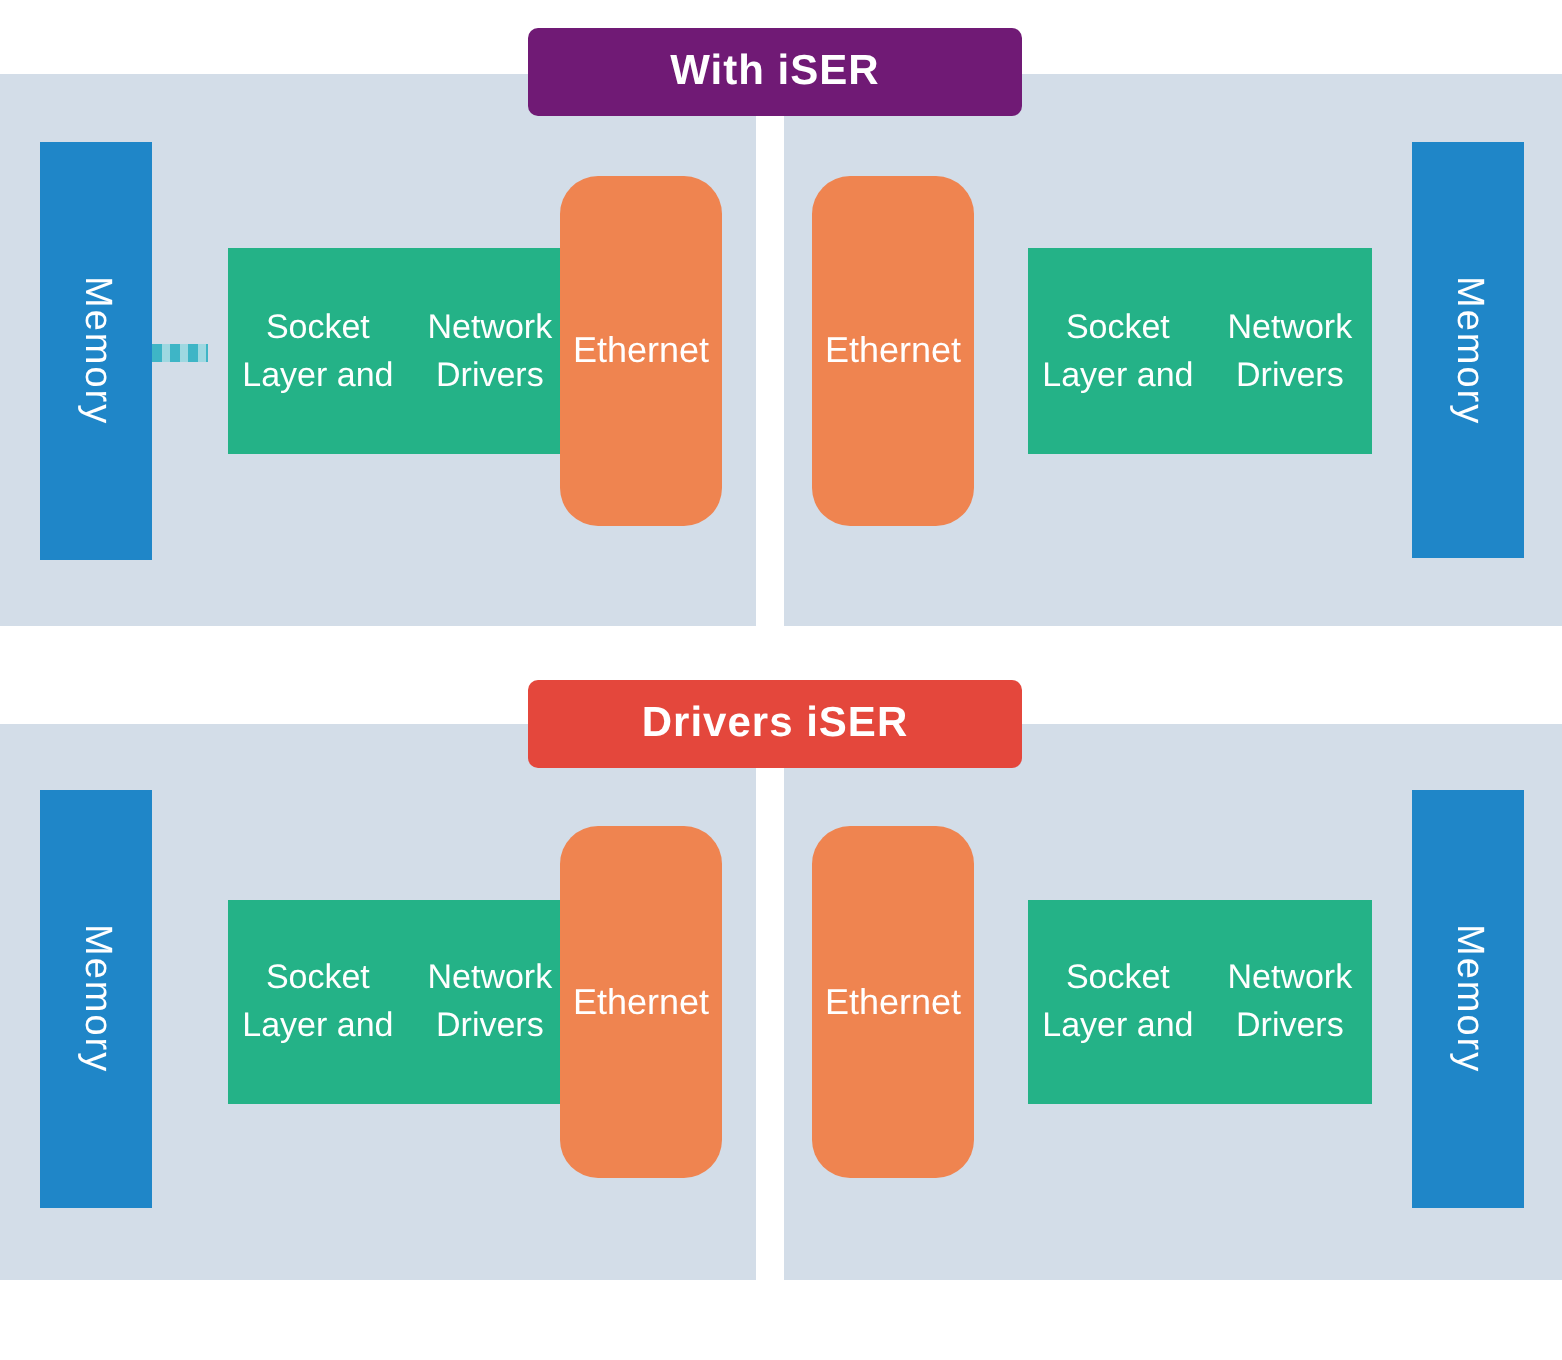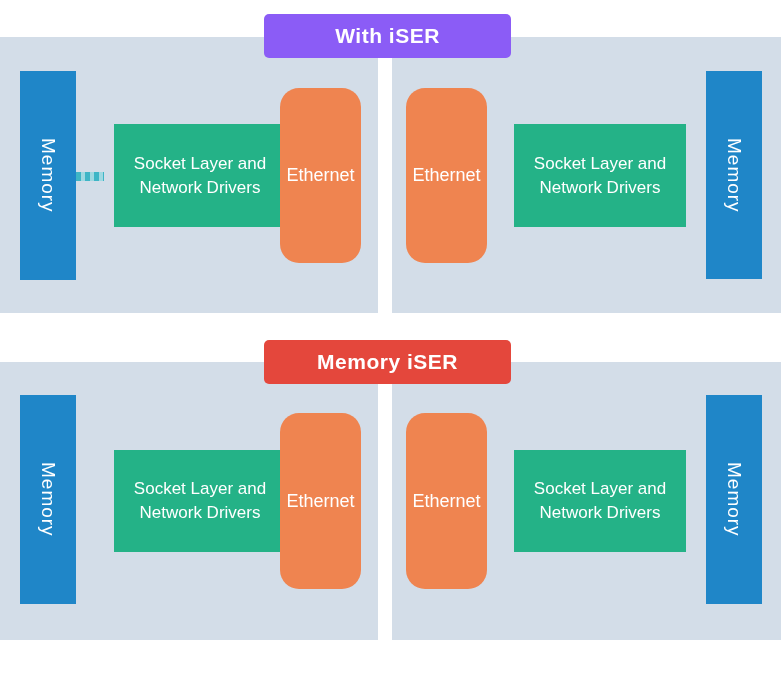--- a/index.html
+++ b/index.html
@@ -27,21 +27,21 @@
     border-radius: 5px;
     color: #ffffff;
     font-size: 21px;
     font-weight: bold;
     letter-spacing: 0.5px;
     display: flex;
     align-items: center;
     justify-content: center;
     z-index: 3;
   }
-  .banner.with { background: #8b5cf6; top: 14px; }
+  .banner.with { background: #701a75; top: 14px; }
   .banner.without { background: #e4473c; top: 340px; }
   .memory-bar {
     position: absolute;
     width: 56px;
     background: #1f86c8;
     color: #ffffff;
     display: flex;
     align-items: center;
     justify-content: center;
     z-index: 2;
@@ -53,21 +53,21 @@
     letter-spacing: 1px;
     white-space: nowrap;
   }
   .socket-box {
     position: absolute;
     width: 172px;
     height: 103px;
     background: #24b287;
     color: #ffffff;
     display: flex;
-    flex-direction: column;
+    flex-direction: row;
     align-items: center;
     justify-content: center;
     text-align: center;
     font-size: 17px;
     line-height: 1.4;
     z-index: 2;
   }
   .ethernet-box {
     position: absolute;
     width: 81px;
@@ -128,21 +128,21 @@
   <div class="socket-box" style="left:514px; top:124px;">
     <span>Socket Layer and</span>
     <span>Network Drivers</span>
   </div>
 
   <div class="memory-bar" style="left:706px; top:71px; height:208px;">
     <span>Memory</span>
   </div>
 
   <div class="banner without">
-    <span>Memory iSER</span>
+    <span>Drivers iSER</span>
   </div>
 
   <div class="panel" style="left:0; top:362px; width:378px; height:278px;"></div>
 
   <div class="panel" style="left:392px; top:362px; width:389px; height:278px;"></div>
 
   <div class="memory-bar" style="left:20px; top:395px; height:209px;">
     <span>Memory</span>
   </div>
 

